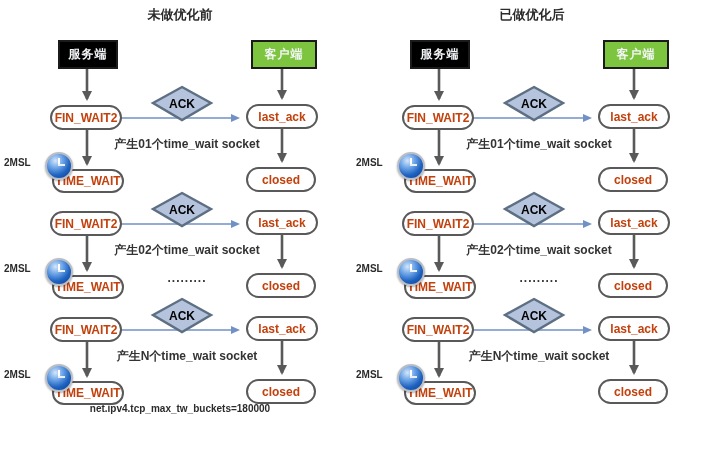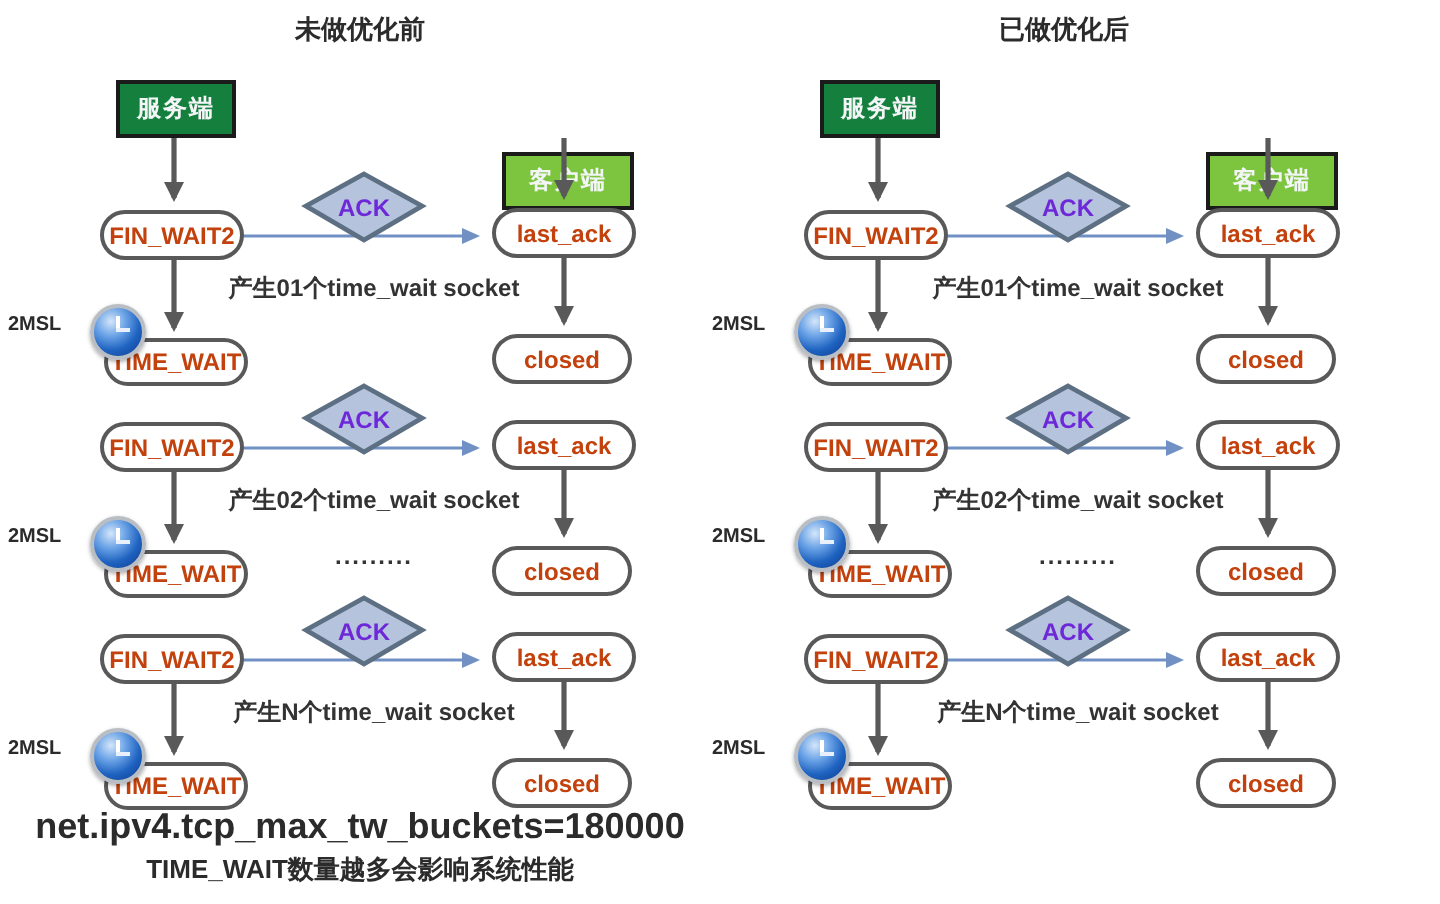--- a/index.html
+++ b/index.html
@@ -15,22 +15,22 @@
   .col-title {
     position:absolute; top:6px; left:0; width:360px; text-align:center;
     font-size:13px; color:#2b2b2b;
   }
 
   .actor {
     position:absolute; top:40px; height:25px; line-height:25px;
     border:2px solid #1b1b1b; text-align:center;
     font-size:12px; color:#f3f5f7; letter-spacing:1px;
   }
-  .actor.server { left:58px; width:56px; background:#15803d; }
-  .actor.client { left:251px; width:62px; background:#7dc53e;margin-top:36px; }
+  .actor.server { left:58px; width:56px; background:#000000; }
+  .actor.client { left:251px; width:62px; background:#7dc53e; }
 
   .arrows { position:absolute; top:0; left:0; pointer-events:none; }
 
   .block { position:absolute; left:0; width:360px; height:0; overflow:visible; }
   .blk0 { top:105px; } .blk1 { top:211px; } .blk2 { top:317px; }
 
   .state {
     position:absolute; background:#ffffff; border:2.5px solid #595959;
     border-radius:13px; display:flex; align-items:center; justify-content:center;
     font-size:12px; color:#c2410c; z-index:2;
@@ -38,21 +38,21 @@
   .fin    { left:50px;  top:0;    width:68px; height:21px; }
   .last   { left:246px; top:-1px; width:68px; height:21px; }
   .wait   { left:52px;  top:64px; width:68px; height:20px; border-radius:12px; }
   .closed { left:246px; top:62px; width:66px; height:21px; }
 
   .diamond { position:absolute; left:150px; top:-20px; width:64px; height:37px; z-index:3; }
   .diamond svg { display:block; }
   .diamond .dlabel {
     position:absolute; top:0; left:0; width:64px; height:37px;
     display:flex; align-items:center; justify-content:center;
-    font-size:12px; color:#6d28d9;text-align:right;
+    font-size:12px; color:#000000;text-align:right;
   }
 
   .caption {
     position:absolute; left:20px; top:31px; width:334px; text-align:center;
     font-size:12px; color:#333333;
   }
   .msl { position:absolute; left:4px; top:52px; width:36px; font-size:10px; color:#2b2b2b; }
   .dots {
     position:absolute; left:20px; top:60px; width:334px; text-align:center;
     font-size:12px; letter-spacing:1px; color:#333333;
@@ -61,21 +61,21 @@
   .clock {
     position:absolute; left:45px; top:47px; width:24px; height:24px; border-radius:50%;
     background:radial-gradient(circle at 35% 28%, #d4e6fa 0%, #6ba3e6 32%, #1f63c1 62%, #0a3a8c 100%);
     border:2px solid #b9bdc4; box-shadow:0 1px 2px rgba(0,0,0,.35); z-index:5;
   }
   .clock::before { content:""; position:absolute; left:11px; top:4px;  width:2px; height:8px; background:#ffffff; }
   .clock::after  { content:""; position:absolute; left:11px; top:10px; width:7px; height:2px; background:#e8f0fb; }
 
   .sysctl {
     position:absolute; top:403px; left:0; width:360px; text-align:center;
-    font-size:18px; color:#2b2b2b;
+    font-size:10px; color:#2b2b2b;
   }
   .conclusion {
     position:absolute; top:426px; left:0; width:360px; text-align:center;
     font-size:13px; color:#2b2b2b;
   }
 </style>
 </head>
 <body>
 
 <div id="stage">
@@ -153,21 +153,20 @@
       </div>
       <div class="state last">last_ack</div>
       <div class="caption">产生N个time_wait socket</div>
       <div class="msl">2MSL</div>
       <div class="clock"></div>
       <div class="state wait">TIME_WAIT</div>
       <div class="state closed">closed</div>
     </div>
 
     <div class="sysctl">net.ipv4.tcp_max_tw_buckets=180000</div>
-    <div class="conclusion">TIME_WAIT数量越多会影响系统性能</div>
   </div>
 
   <div class="column" id="col-after">
     <div class="col-title">已做优化后</div>
     <div class="actor server">服务端</div>
     <div class="actor client">客户端</div>
 
     <svg class="arrows" width="360" height="452">
       <defs>
         <marker id="g1" markerUnits="userSpaceOnUse" markerWidth="10" markerHeight="10" refX="8" refY="5" orient="auto">

